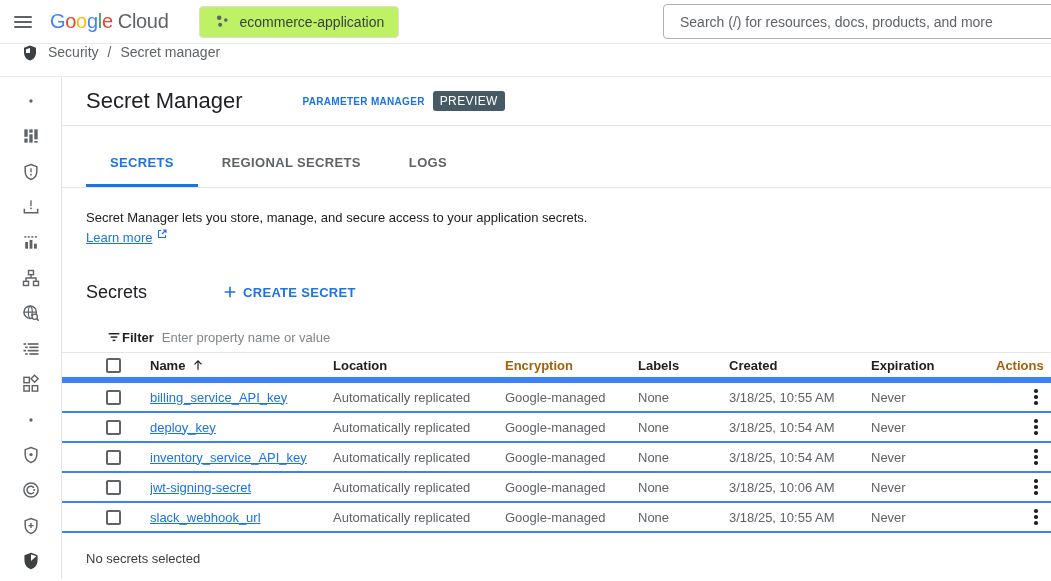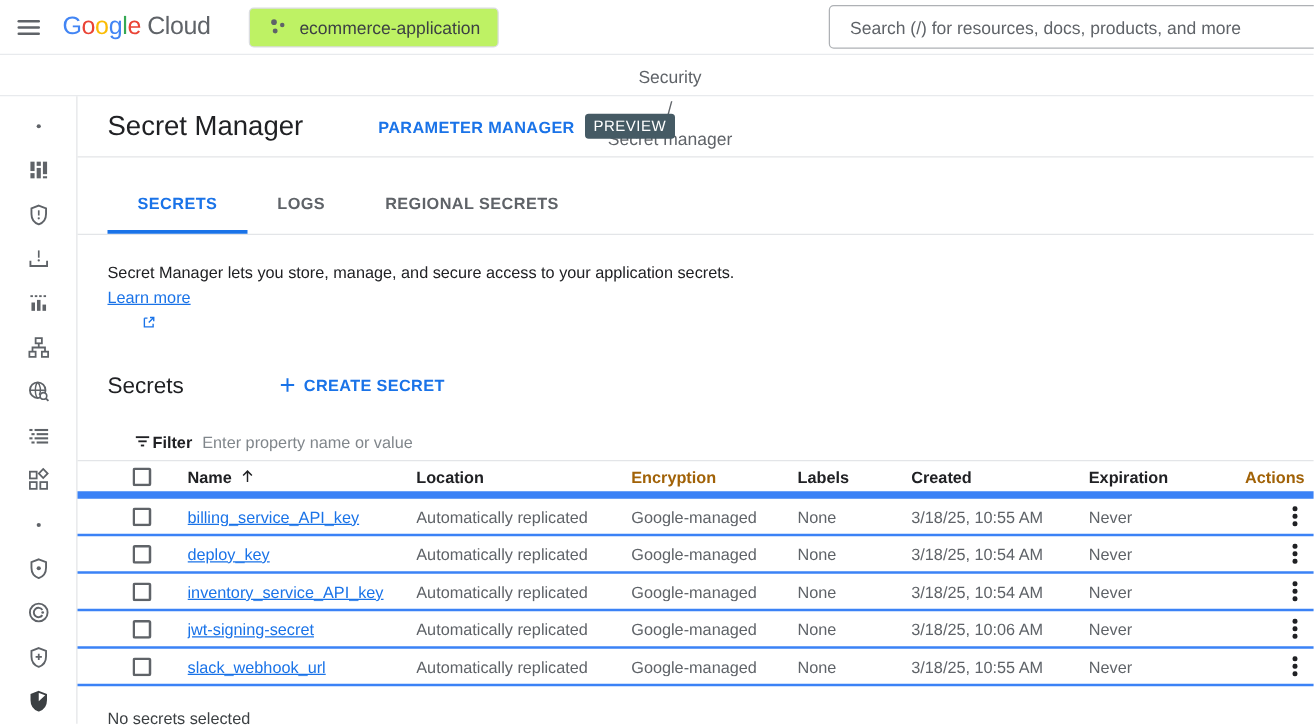--- a/index.html
+++ b/index.html
@@ -19,56 +19,56 @@
   .project-btn { margin-left:30px; height:32px; border:1px solid #dadce0; border-radius:4px;
     display:flex; align-items:center; gap:9px; padding:0 14px; cursor:pointer; background:#bef264; }
   .project-btn .pname { font-size:14px; color:#3c4043; }
   .searchbox { margin-left:auto; margin-right:-14px; width:402px; height:35px;
     border:1px solid #aeb1b5; border-radius:4px; background:#fff; display:flex; align-items:center; }
   .searchbox input { border:none; outline:none; width:100%; height:100%; padding:0 16px;
     font-size:14px; font-family:"Liberation Sans",sans-serif; color:#202124; background:transparent; }
   .searchbox input::placeholder { color:#5f6368; }
 
   
-  .crumbbar { height:33px; display:flex; align-items:center; padding-left:21px; gap:9px;
-    border-bottom:1px solid #e8eaed; background:#fff;flex-direction:column; }
+  .crumbbar { height:33px; display:flex; align-items:flex-start; padding-left:21px; gap:9px;
+    border-bottom:1px solid #e8eaed; background:#fff; }
   .crumbbar .crumb { font-size:14px; font-weight:500; color:#5f6368; cursor:pointer; }
   .crumbbar .sep { font-size:14px; color:#5f6368; }
   .crumbbar .crumb.current { color:#5f6368; }
 
   
   .shell { display:flex; height:502px; }
   .sidenav { width:62px; border-right:1px solid #e3e5e8; padding-top:6px; display:flex;
     flex-direction:column; align-items:center; }
   .sidenav .navitem { height:36px; width:48px; display:flex; align-items:center;
     justify-content:center; cursor:pointer; border-radius:18px; }
   .sidenav svg { display:block; }
 
   .main { flex:1; min-width:0; }
 
   
   .page-header { height:49px; display:flex; align-items:center; padding-left:24px;
     border-bottom:1px solid #e3e5e8; }
   .page-title { font-size:22px; color:#202124; font-weight:400; }
-  .param-link { margin-left:60px; font-size:13px; font-weight:700; letter-spacing:0.3px;
+  .param-link { margin-left:60px; font-size:10px; font-weight:700; letter-spacing:0.3px;
     color:#1a73e8; cursor:pointer; }
   .preview-badge { margin-left:8px; background:#455a64; color:#fff; font-size:12px;
     font-weight:500; letter-spacing:0.4px; padding:3px 7px; border-radius:3px; }
 
   
   .tabbar { margin-top:14px; display:flex; border-bottom:1px solid #e3e5e8; padding-left:24px; }
   .tab { height:47px; display:flex; align-items:center; padding:0 24px; font-size:13px;
     font-weight:700; letter-spacing:0.35px; color:#5f6368; cursor:pointer;
     border-bottom:3px solid transparent; }
   .tab.active { color:#1a73e8; border-bottom-color:#1a73e8; }
 
   
   .desc { margin:20px 0 0 24px; font-size:13px; line-height:20px; color:#202124; }
   .learn-more { color:#1a73e8; text-decoration:underline; cursor:pointer; display:inline-flex;
-    align-items:center; gap:4px;flex-direction:column; }
+    align-items:flex-start; gap:4px; }
 
   
   .secrets-row { margin:30px 0 0 24px; display:flex; align-items:center; height:28px; }
   .secrets-heading { font-size:18px; color:#202124; font-weight:400; }
   .create-btn { margin-left:75px; display:flex; align-items:center; gap:5px; color:#1a73e8;
     font-size:13px; font-weight:700; letter-spacing:0.3px; cursor:pointer; background:none; border:none;
     font-family:"Liberation Sans",sans-serif; }
 
   
   .table { margin-top:16px; }
@@ -249,22 +249,22 @@
   <div class="main">
 
     <div class="page-header">
       <span class="page-title">Secret Manager</span>
       <span class="param-link">PARAMETER MANAGER</span>
       <span class="preview-badge">PREVIEW</span>
     </div>
 
     <div class="tabbar">
       <div class="tab active">SECRETS</div>
+      <div class="tab">REGIONAL SECRETS</div>
       <div class="tab">LOGS</div>
-      <div class="tab">REGIONAL SECRETS</div>
     </div>
 
     <div class="desc">
       <div>Secret Manager lets you store, manage, and secure access to your application secrets.</div>
       <span class="learn-more">
         <span>Learn more</span>
         <svg width="12" height="12" viewBox="0 0 24 24">
           <path d="M5 5 H10 M5 5 V19 H19 V14" fill="none" stroke="#1a73e8" stroke-width="2.2"></path>
           <path d="M14 4 H20 V10 M20 4 L12 12" fill="none" stroke="#1a73e8" stroke-width="2.2"></path>
         </svg>

